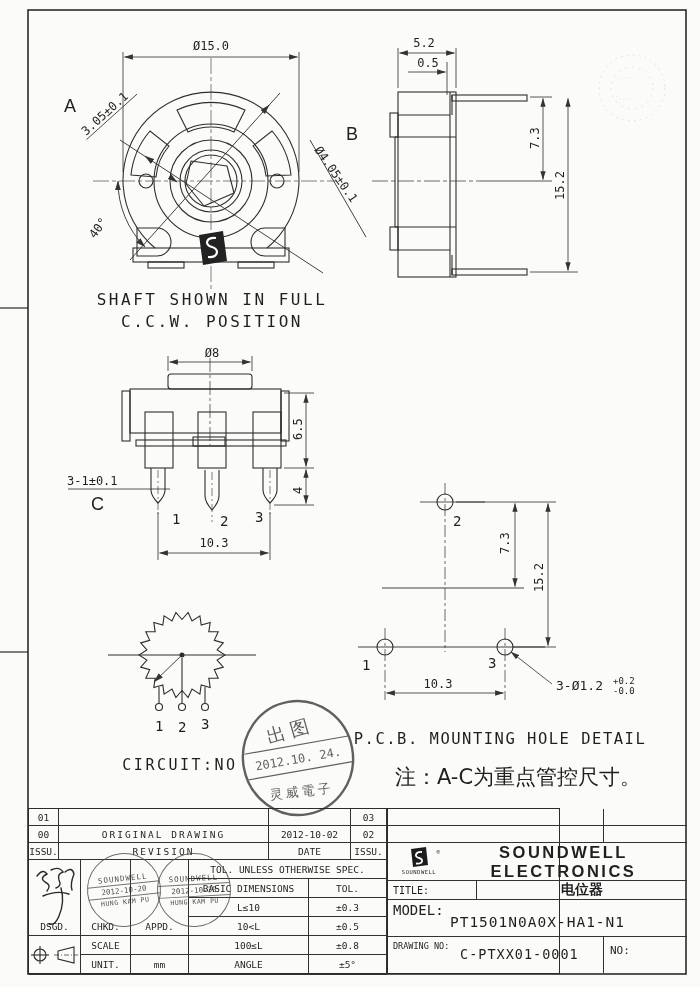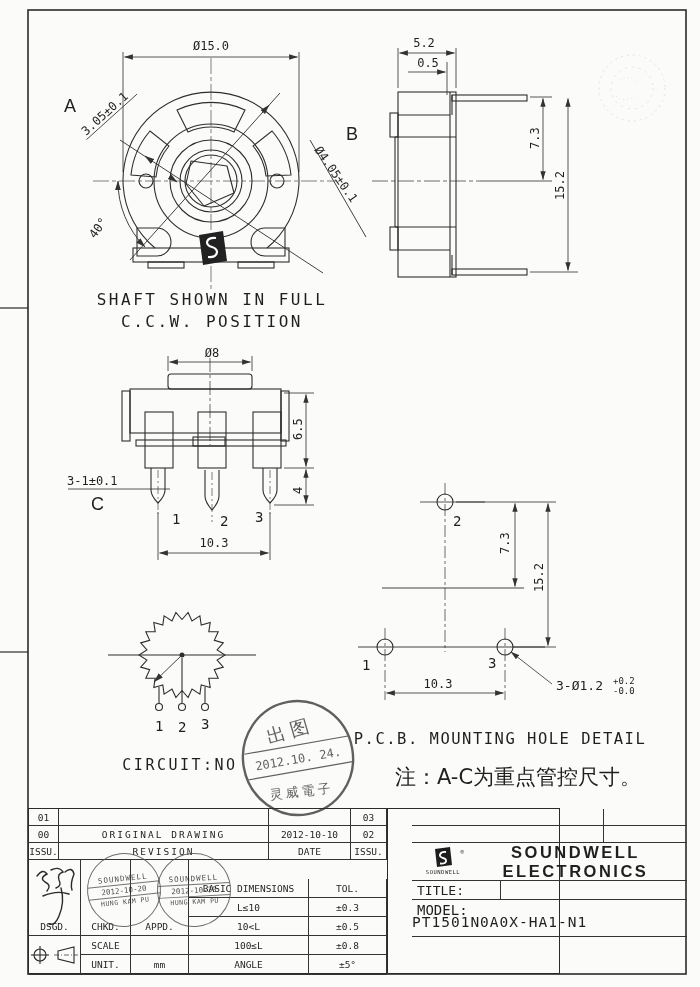--- a/index.html
+++ b/index.html
@@ -18,34 +18,34 @@
   
   #title-block{
     position:absolute;left:28px;top:808px;width:532px;height:166px;
     border:1.6px solid #2b2b2b;box-sizing:border-box;font-size:10px;
   }
   #tb-left{position:absolute;left:0;top:0;width:358px;height:100%;}
   #rev-strip{display:grid;grid-template-columns:30px 1fr 82px 36px;grid-auto-rows:17px;height:51px;}
   #rev-strip>div{border-right:1px solid #333;border-bottom:1px solid #333;display:flex;align-items:center;justify-content:center;font-size:9.5px;overflow:hidden;white-space:nowrap;}
   #tol-grid{display:grid;grid-template-columns:52px 50px 58px 120px 78px;grid-template-rows:19px 19px 19px 19px 19px 1fr;height:115px;}
   #tol-grid>div{border-right:1px solid #333;border-bottom:1px solid #333;display:flex;align-items:center;justify-content:center;font-size:9.5px;overflow:hidden;white-space:nowrap;}
-  #tb-right{position:absolute;left:358px;top:0;width:300px;height:100%;border-left:1.4px solid #2b2b2b;box-sizing:border-box;display:flex;flex-direction:column;padding-left:24px;}
+  #tb-right{position:absolute;left:358px;top:0;width:300px;height:100%;border-left:1.4px solid #2b2b2b;box-sizing:border-box;display:flex;flex-direction:column;}
   .tbr-strip{height:17px;display:flex;border-bottom:1px solid #333;box-sizing:border-box;}
   .tbr-strip .wide{flex:1;border-right:1px solid #333;}
   .tbr-strip .narrow{width:83px;}
   #company-row{height:37px;border-bottom:1px solid #333;position:relative;display:flex;align-items:center;}
   #company-name{flex:1;text-align:center;font-family:"Liberation Sans",sans-serif;font-size:16.5px;font-weight:600;letter-spacing:2.5px;padding-left:52px;}
   #logo-box{position:absolute;left:8px;top:3px;width:46px;text-align:center;}
   #logo-box .logo-cap{font-size:5.5px;letter-spacing:.5px;display:block;margin-top:-1px;}
   #title-row{height:19px;display:flex;border-bottom:1px solid #333;box-sizing:border-box;align-items:center;}
-  #title-row .lbl{width:83px;padding-left:5px;font-size:13px;border-right:1px solid #333;align-self:stretch;display:flex;align-items:center;}
+  #title-row .lbl{width:83px;padding-left:5px;font-size:10px;border-right:1px solid #333;align-self:stretch;display:flex;align-items:center;}
   #title-row .val{flex:1;text-align:center;font-size:14px;font-weight:bold;}
   #model-row{height:36px;border-bottom:1px solid #333;position:relative;}
   #model-row .lbl{position:absolute;left:5px;top:2px;font-size:14px;}
-  #model-row .val{position:absolute;left:0;right:0;top:14px;font-size:14.5px;letter-spacing:1px;}
+  #model-row .val{position:absolute;left:0;right:0;top:14px;text-align:center;font-size:14.5px;letter-spacing:1px;}
   #drawing-row{flex:1;display:flex;}
   #drawing-row .left{flex:1;border-right:1px solid #333;position:relative;}
   #drawing-row .left .lbl{position:absolute;left:5px;top:4px;font-size:8.5px;}
   #drawing-row .left .val{position:absolute;left:72px;top:9px;font-size:13.5px;letter-spacing:1px;}
   #drawing-row .right{width:83px;position:relative;}
   #drawing-row .right .lbl{position:absolute;left:6px;top:7px;font-size:11px;}
 
   .approve-stamp{
     position:absolute;width:74px;height:74px;border-radius:50%;
     border:1.6px solid #4d4d4d;box-sizing:border-box;opacity:.82;
@@ -310,41 +310,42 @@
 
 <div id="title-block">
   <div id="tb-left">
     <div id="rev-strip">
       <div>01</div>
       <div></div>
       <div></div>
       <div>03</div>
       <div>00</div>
       <div style="letter-spacing:2px;">ORIGINAL DRAWING</div>
-      <div>2012-10-10</div>
+      <div>2012-10-02</div>
       <div>02</div>
       <div>ISSU.</div>
       <div style="letter-spacing:2px;">REVISION</div>
       <div>DATE</div>
       <div>ISSU.</div>
     </div>
     <div id="tol-grid">
       <div style="grid-column:1;grid-row:1/span 4;">
         <svg width="48" height="72" viewBox="0 0 48 72">
           <g stroke="#2a2a2a" stroke-width="1.4" fill="none" stroke-linecap="round">
             <path d="M6,14 q6,-8 10,-2 q-8,4 -2,8 q7,3 2,9"></path>
             <path d="M20,8 q8,-4 12,2 q-6,2 -4,8 q3,6 -3,8"></path>
             <path d="M34,10 q7,-6 9,2 q-4,10 -2,16"></path>
             <path d="M12,34 q14,-6 26,-2"></path>
             <path d="M30,26 q4,14 -2,28 q-4,10 -10,8"></path>
           </g>
         </svg>
       </div>
       <div style="grid-column:2;grid-row:1/span 4;"></div>
       <div style="grid-column:3;grid-row:1/span 4;"></div>
+      <div style="grid-column:4/span 2;grid-row:1;">TOL. UNLESS OTHERWISE SPEC.</div>
       <div style="grid-column:4;grid-row:2;">BASIC DIMENSIONS</div>
       <div style="grid-column:5;grid-row:2;">TOL.</div>
       <div style="grid-column:4;grid-row:3;">L≤10</div>
       <div style="grid-column:5;grid-row:3;">±0.3</div>
       <div style="grid-column:1;grid-row:4;">DSGD.</div>
       <div style="grid-column:2;grid-row:4;">CHKD.</div>
       <div style="grid-column:3;grid-row:4;text-align:center;">APPD.</div>
       <div style="grid-column:4;grid-row:4;">10&lt;L</div>
       <div style="grid-column:5;grid-row:4;">±0.5</div>
       <div style="grid-column:1;grid-row:5/span 2;">
@@ -394,19 +395,29 @@
         <svg width="22" height="22" viewBox="0 0 22 22">
           <path d="M3,3 L18,1 L20,19 L5,21 Z" fill="#1d1d1d"></path>
           <path d="M14,6 C7,5.5 6,11 11,12 C16,13 15,18.5 8,17.5" stroke="#fff" stroke-width="1.8" fill="none"></path>
         </svg><span style="position:absolute;top:2px;right:2px;font-size:6px;">®</span>
         <span class="logo-cap">SOUNDWELL</span>
       </div>
       <div id="company-name">SOUNDWELL ELECTRONICS</div>
     </div>
     <div id="title-row">
       <div class="lbl">TITLE:</div>
+      <div class="val cjk">电位器</div>
     </div>
     <div id="model-row">
       <div class="lbl">MODEL:</div>
       <div class="val">PT1501N0A0X-HA1-N1</div>
     </div>
+    <div id="drawing-row">
+      <div class="left">
+        <span class="lbl">DRAWING NO:</span>
+        <span class="val">C-PTXX01-0001</span>
+      </div>
+      <div class="right">
+        <span class="lbl">NO:</span>
+      </div>
+    </div>
   </div>
 </div>
 
 </body></html>

